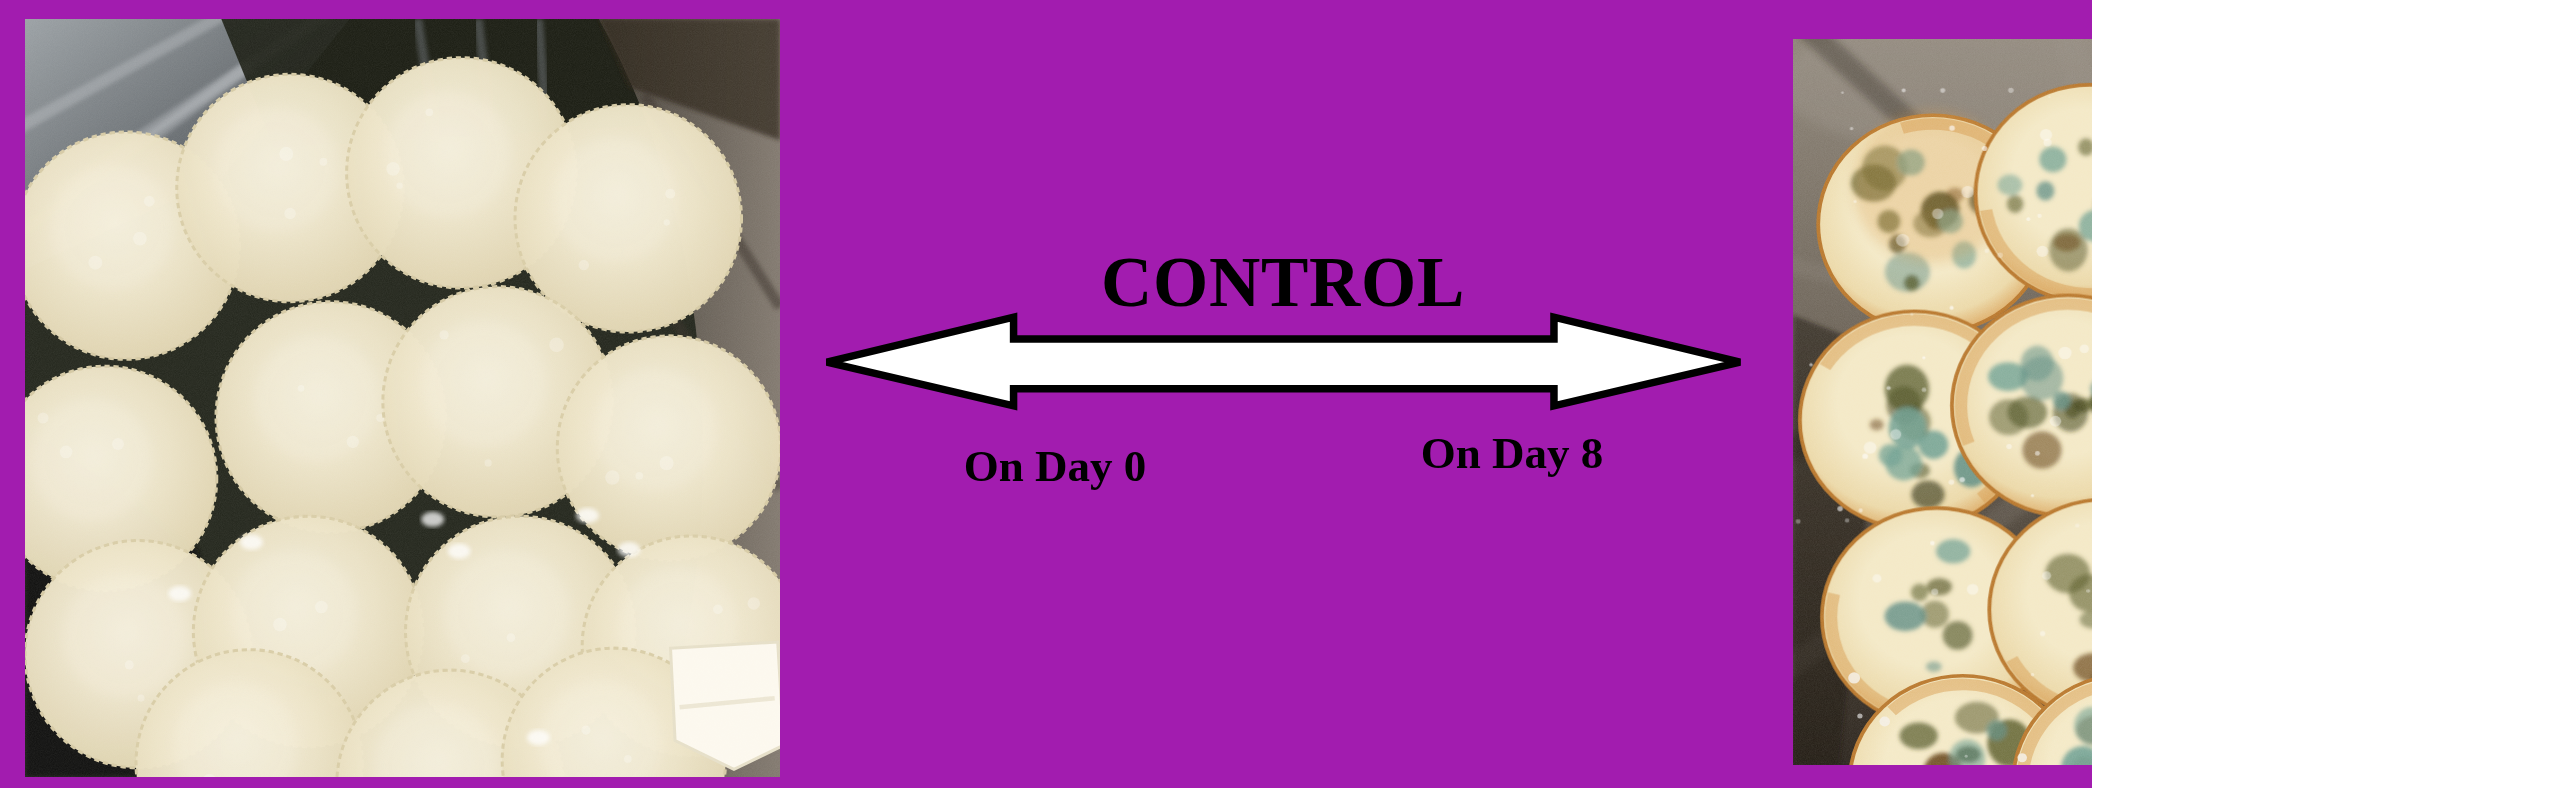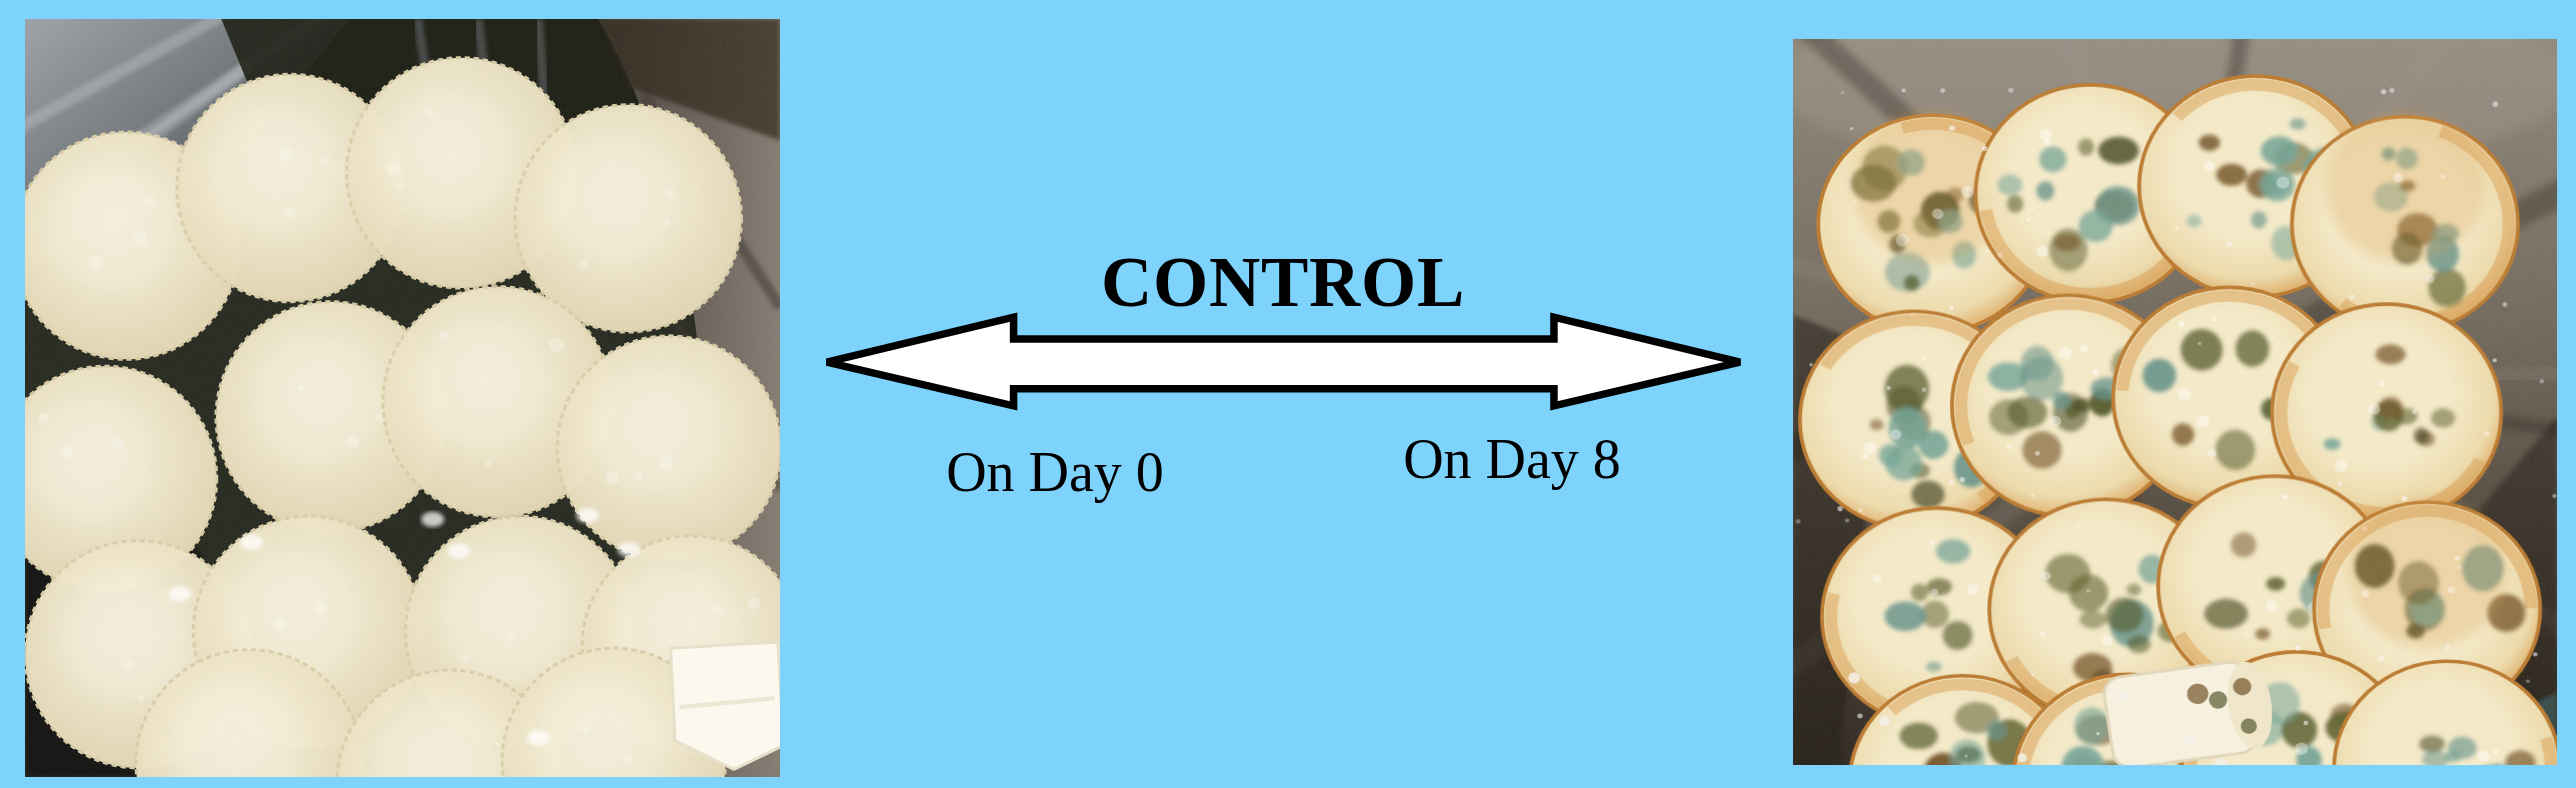--- a/index.html
+++ b/index.html
@@ -1,24 +1,24 @@
 <!DOCTYPE html>
 <html style="font-size:11px"><head>
 <meta charset="utf-8">
 <style>
   html,body{margin:0;padding:0;background:#ffffff;}
-  .canvas{position:relative;width:2576px;height:788px;background:#7dd3fc;overflow:hidden;
+  .canvas{position:relative;width:2092px;height:788px;background:#a21caf;overflow:hidden;
           font-family:"Liberation Serif","DejaVu Serif",serif;color:#000;}
   .photo{position:absolute;display:block;background:#3a3a34;}
   #photo-day0{left:24.5px;top:19px;width:755px;height:758px;}
   #photo-day15{left:1793px;top:39px;width:764px;height:726px;}
   .arrow-svg{position:absolute;left:818px;top:307px;width:922px;height:109px;overflow:visible;}
   .fig-title{position:absolute;left:1283px;top:247px;transform:translateX(-50%);
              font-size:71px;font-weight:700;line-height:1;white-space:nowrap;letter-spacing:0.7px;}
-  .lbl{position:absolute;font-size:56px;font-weight:400;line-height:1;white-space:nowrap;}
+  .lbl{position:absolute;font-size:45px;font-weight:700;line-height:1;white-space:nowrap;}
   .lbl-day0{left:1055px;top:444px;transform:translateX(-50%);}
   .lbl-day15{left:1512px;top:431px;transform:translateX(-50%);}
 </style>
 </head>
 <body>
 
 <div class="canvas">
 
   <svg id="photo-day0" class="photo" viewBox="0 0 1000 1000" preserveAspectRatio="none">
       <defs>

